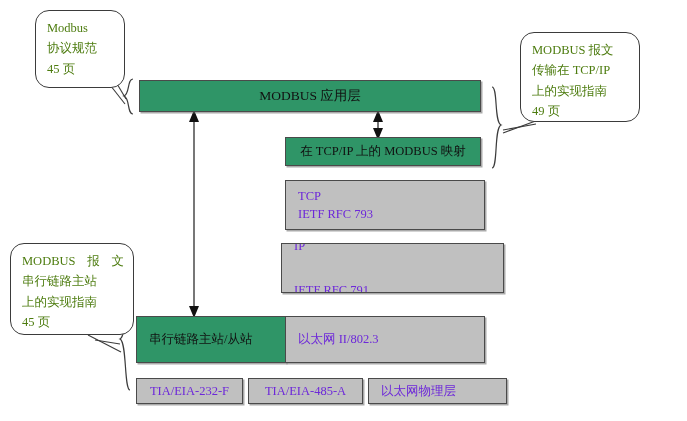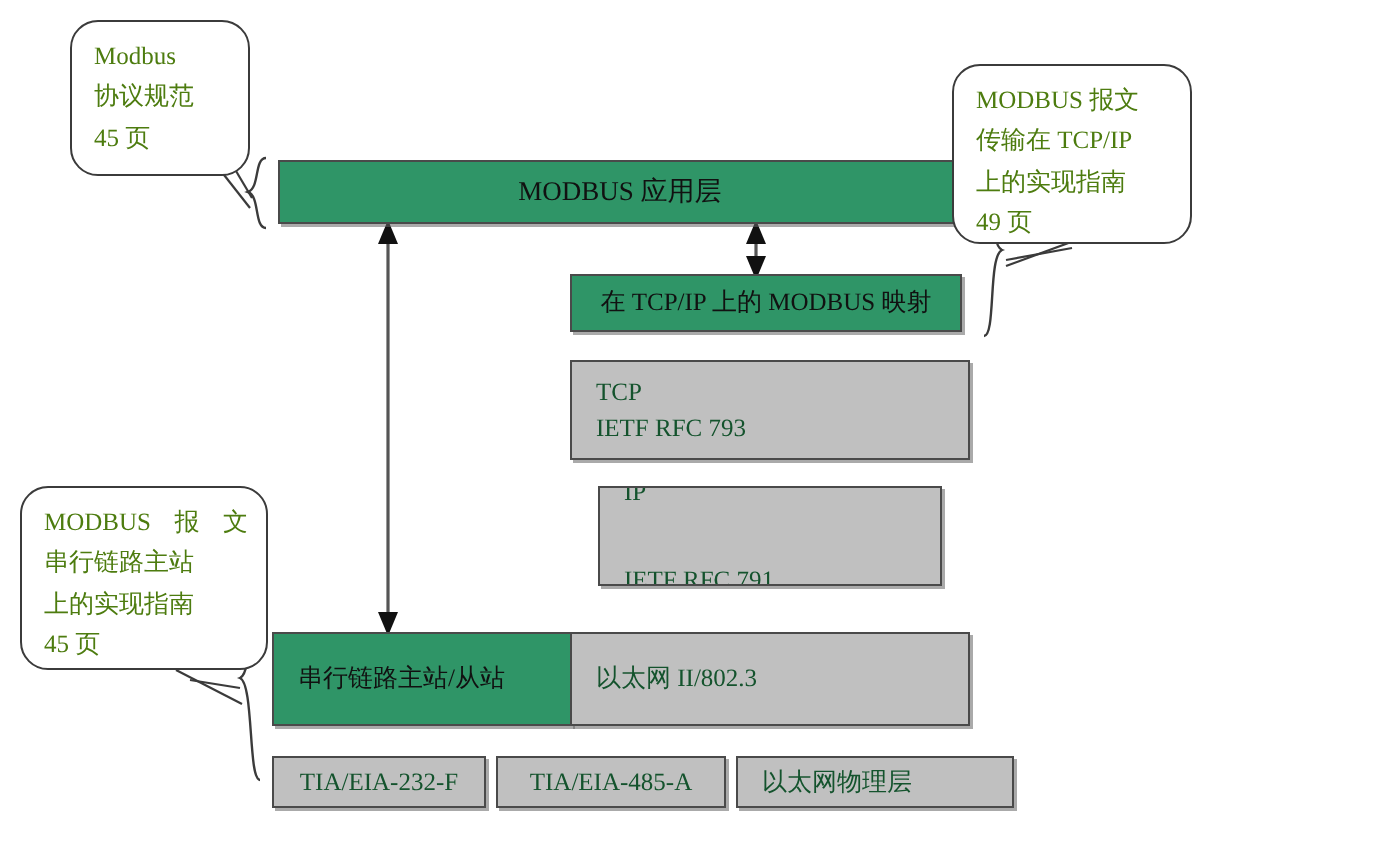--- a/index.html
+++ b/index.html
@@ -34,21 +34,21 @@
     font-size: 12.5px;
     line-height: 1.45;
     overflow: hidden;
   }
   .box.green {
     background: #2f9567;
     color: #111111;
   }
   .box.gray {
     background: #c0c0c0;
-    color: #14532d;
+    color: #6d28d9;
   }
   .box.center {
     display: flex;
     align-items: center;
     justify-content: center;
     text-align: center;
   }
   .box.leftpad {
     display: flex;
     flex-direction: column;
@@ -145,21 +145,21 @@
 
   <div class="box green center" style="left:285px; top:137px; width:196px; height:29px;">
     <span class="ln">在 TCP/IP 上的 MODBUS 映射</span>
   </div>
 
   <div class="box gray leftpad" style="left:285px; top:180px; width:200px; height:50px;">
     <span class="ln">TCP</span>
     <span class="ln">IETF RFC 793</span>
   </div>
 
-  <div class="box gray leftpad" style="left:299px; top:243px; width:172px; height:50px;gap:25px;">
+  <div class="box gray leftpad" style="left:281px; top:243px; width:223px; height:50px;gap:25px;">
     <span class="ln">IP</span>
     <span class="ln">IETF RFC 791</span>
   </div>
 
   <div class="box green leftpad" style="left:136px; top:316px; width:150px; height:47px;">
     <span class="ln">串行链路主站/从站</span>
   </div>
 
   <div class="box gray leftpad" style="left:285px; top:316px; width:200px; height:47px;">
     <span class="ln">以太网 II/802.3</span>
@@ -176,21 +176,21 @@
   <div class="box gray leftpad" style="left:368px; top:378px; width:139px; height:26px;">
     <span class="ln">以太网物理层</span>
   </div>
 
   <div class="bubble" style="left:35px; top:10px; width:90px; height:78px;">
     <span class="ln">Modbus</span>
     <span class="ln">协议规范</span>
     <span class="ln">45 页</span>
   </div>
 
-  <div class="bubble" style="left:476px; top:32px; width:120px; height:90px;">
+  <div class="bubble" style="left:520px; top:32px; width:120px; height:90px;">
     <span class="ln">MODBUS 报文</span>
     <span class="ln">传输在 TCP/IP</span>
     <span class="ln">上的实现指南</span>
     <span class="ln">49 页</span>
   </div>
 
   <div class="bubble" style="left:10px; top:243px; width:124px; height:92px;">
     <span class="ln justify">
       <span>MODBUS</span>
       <span>报</span>

